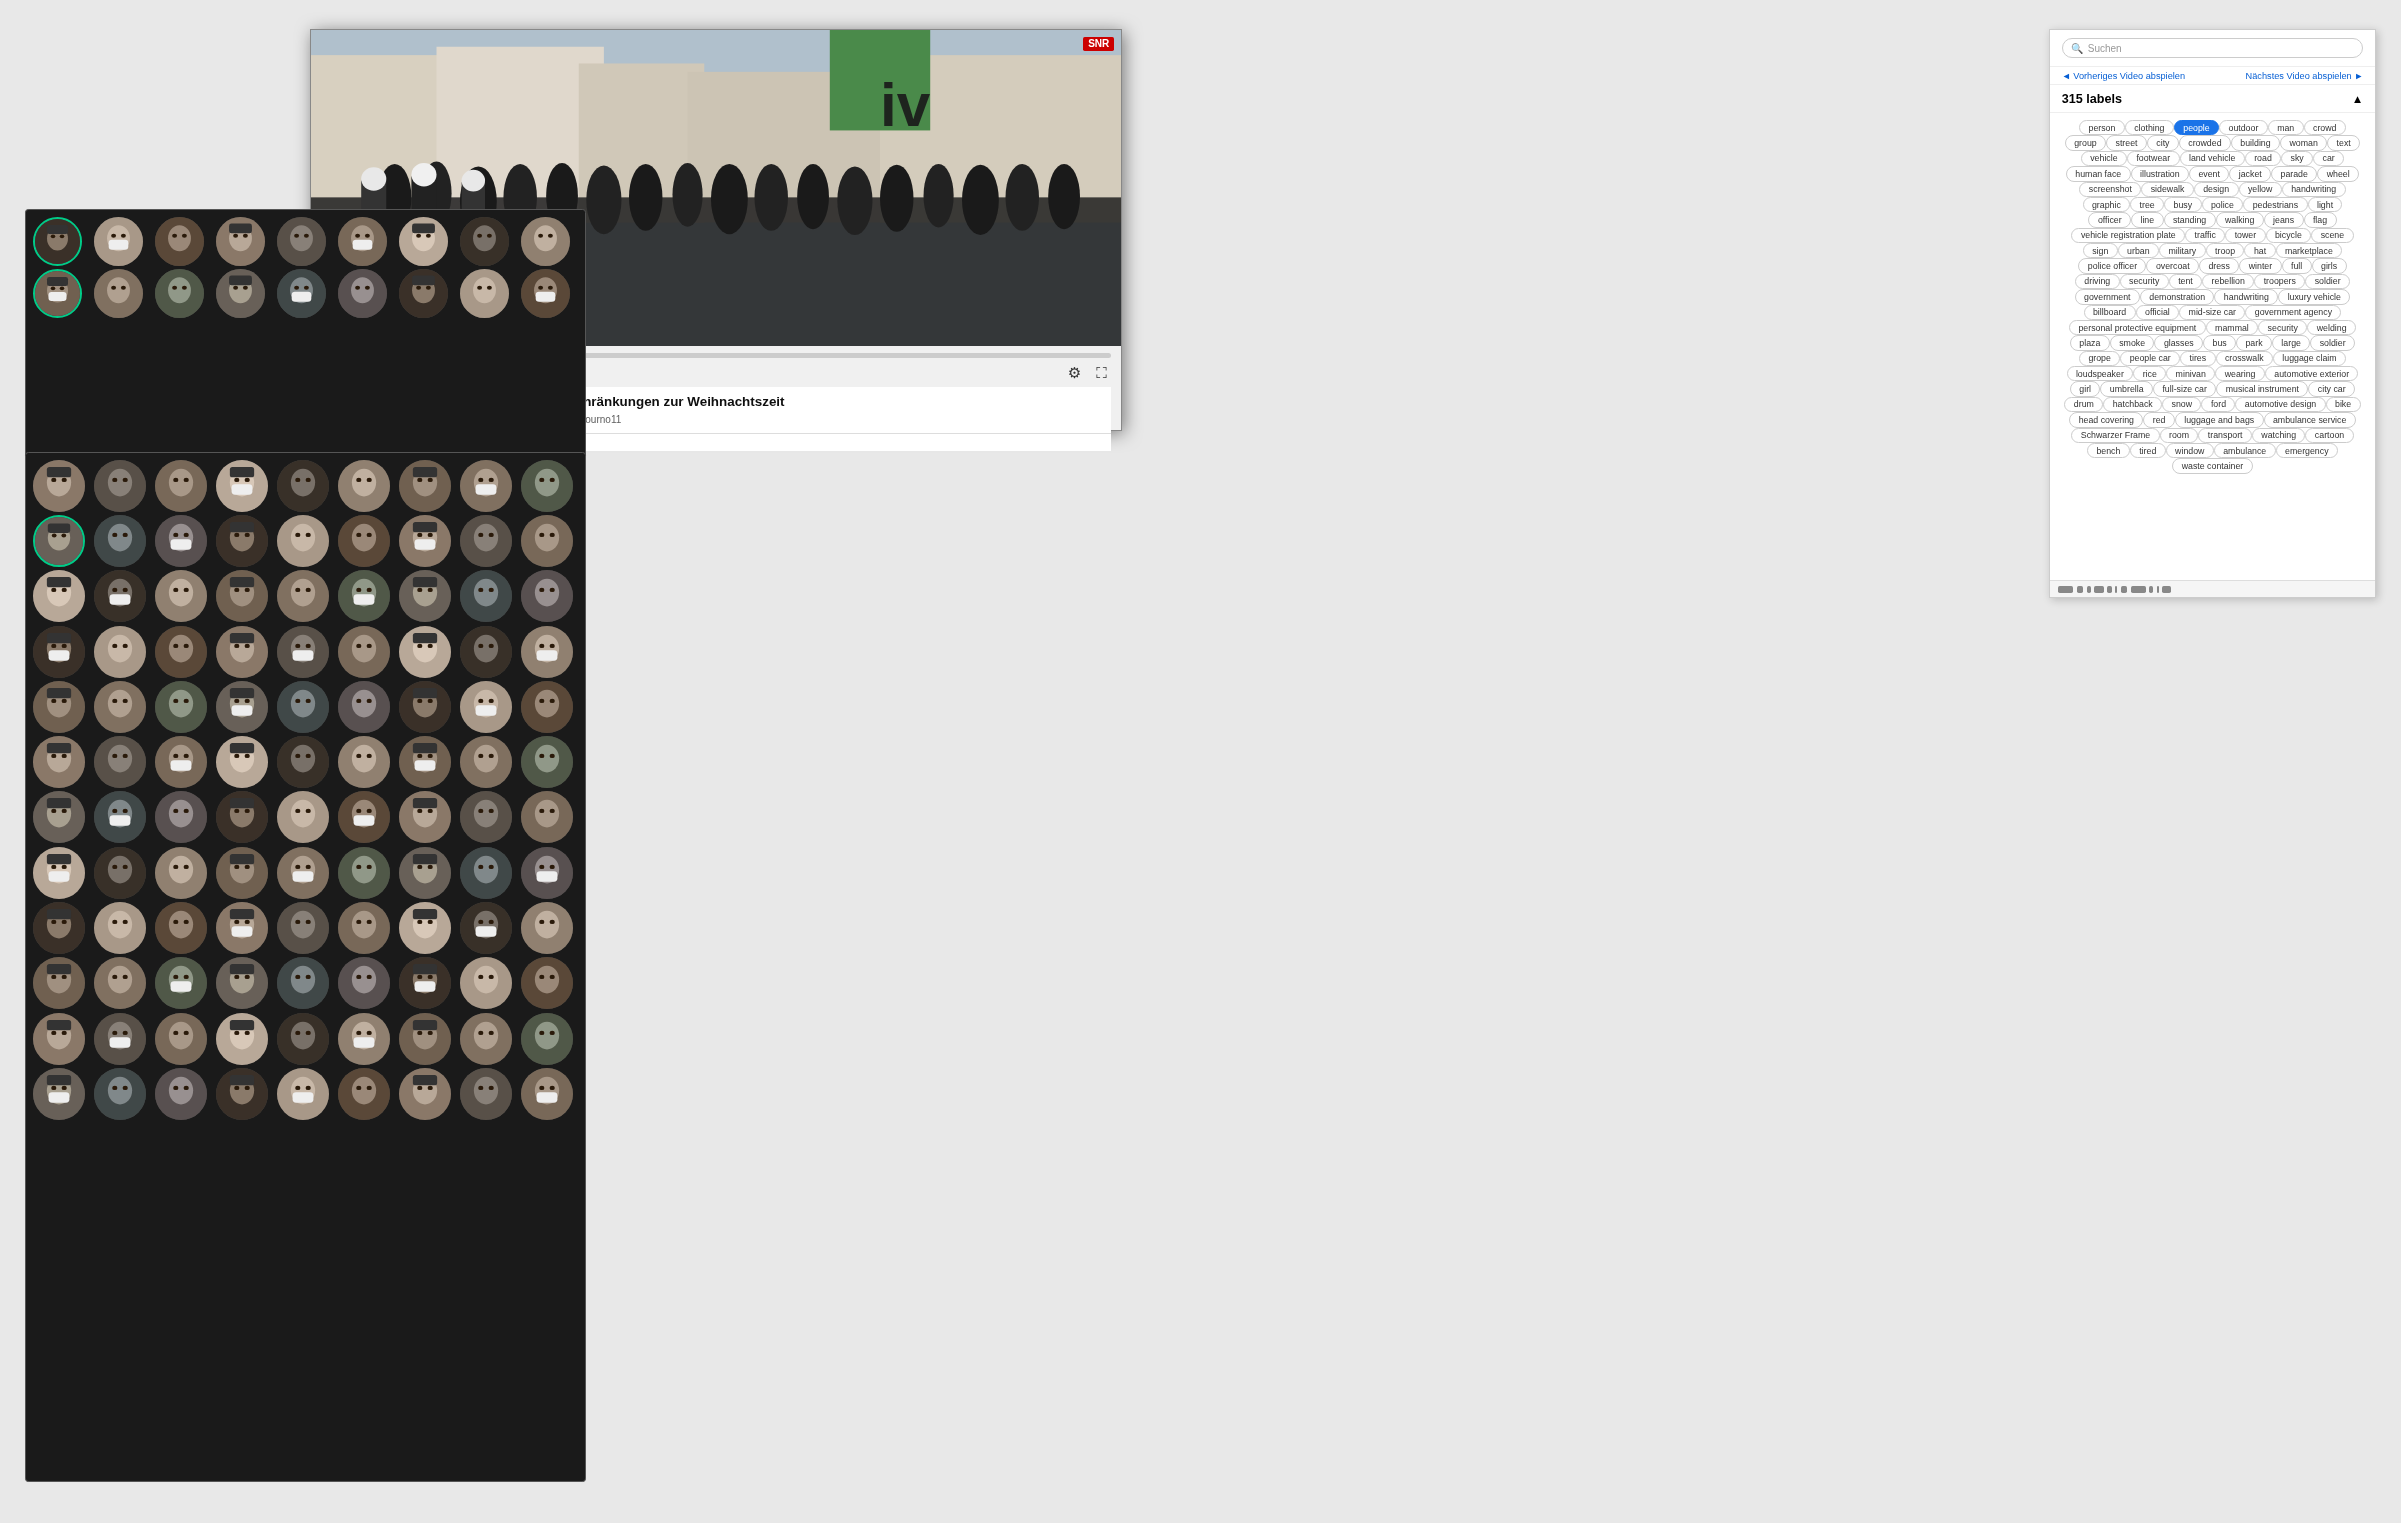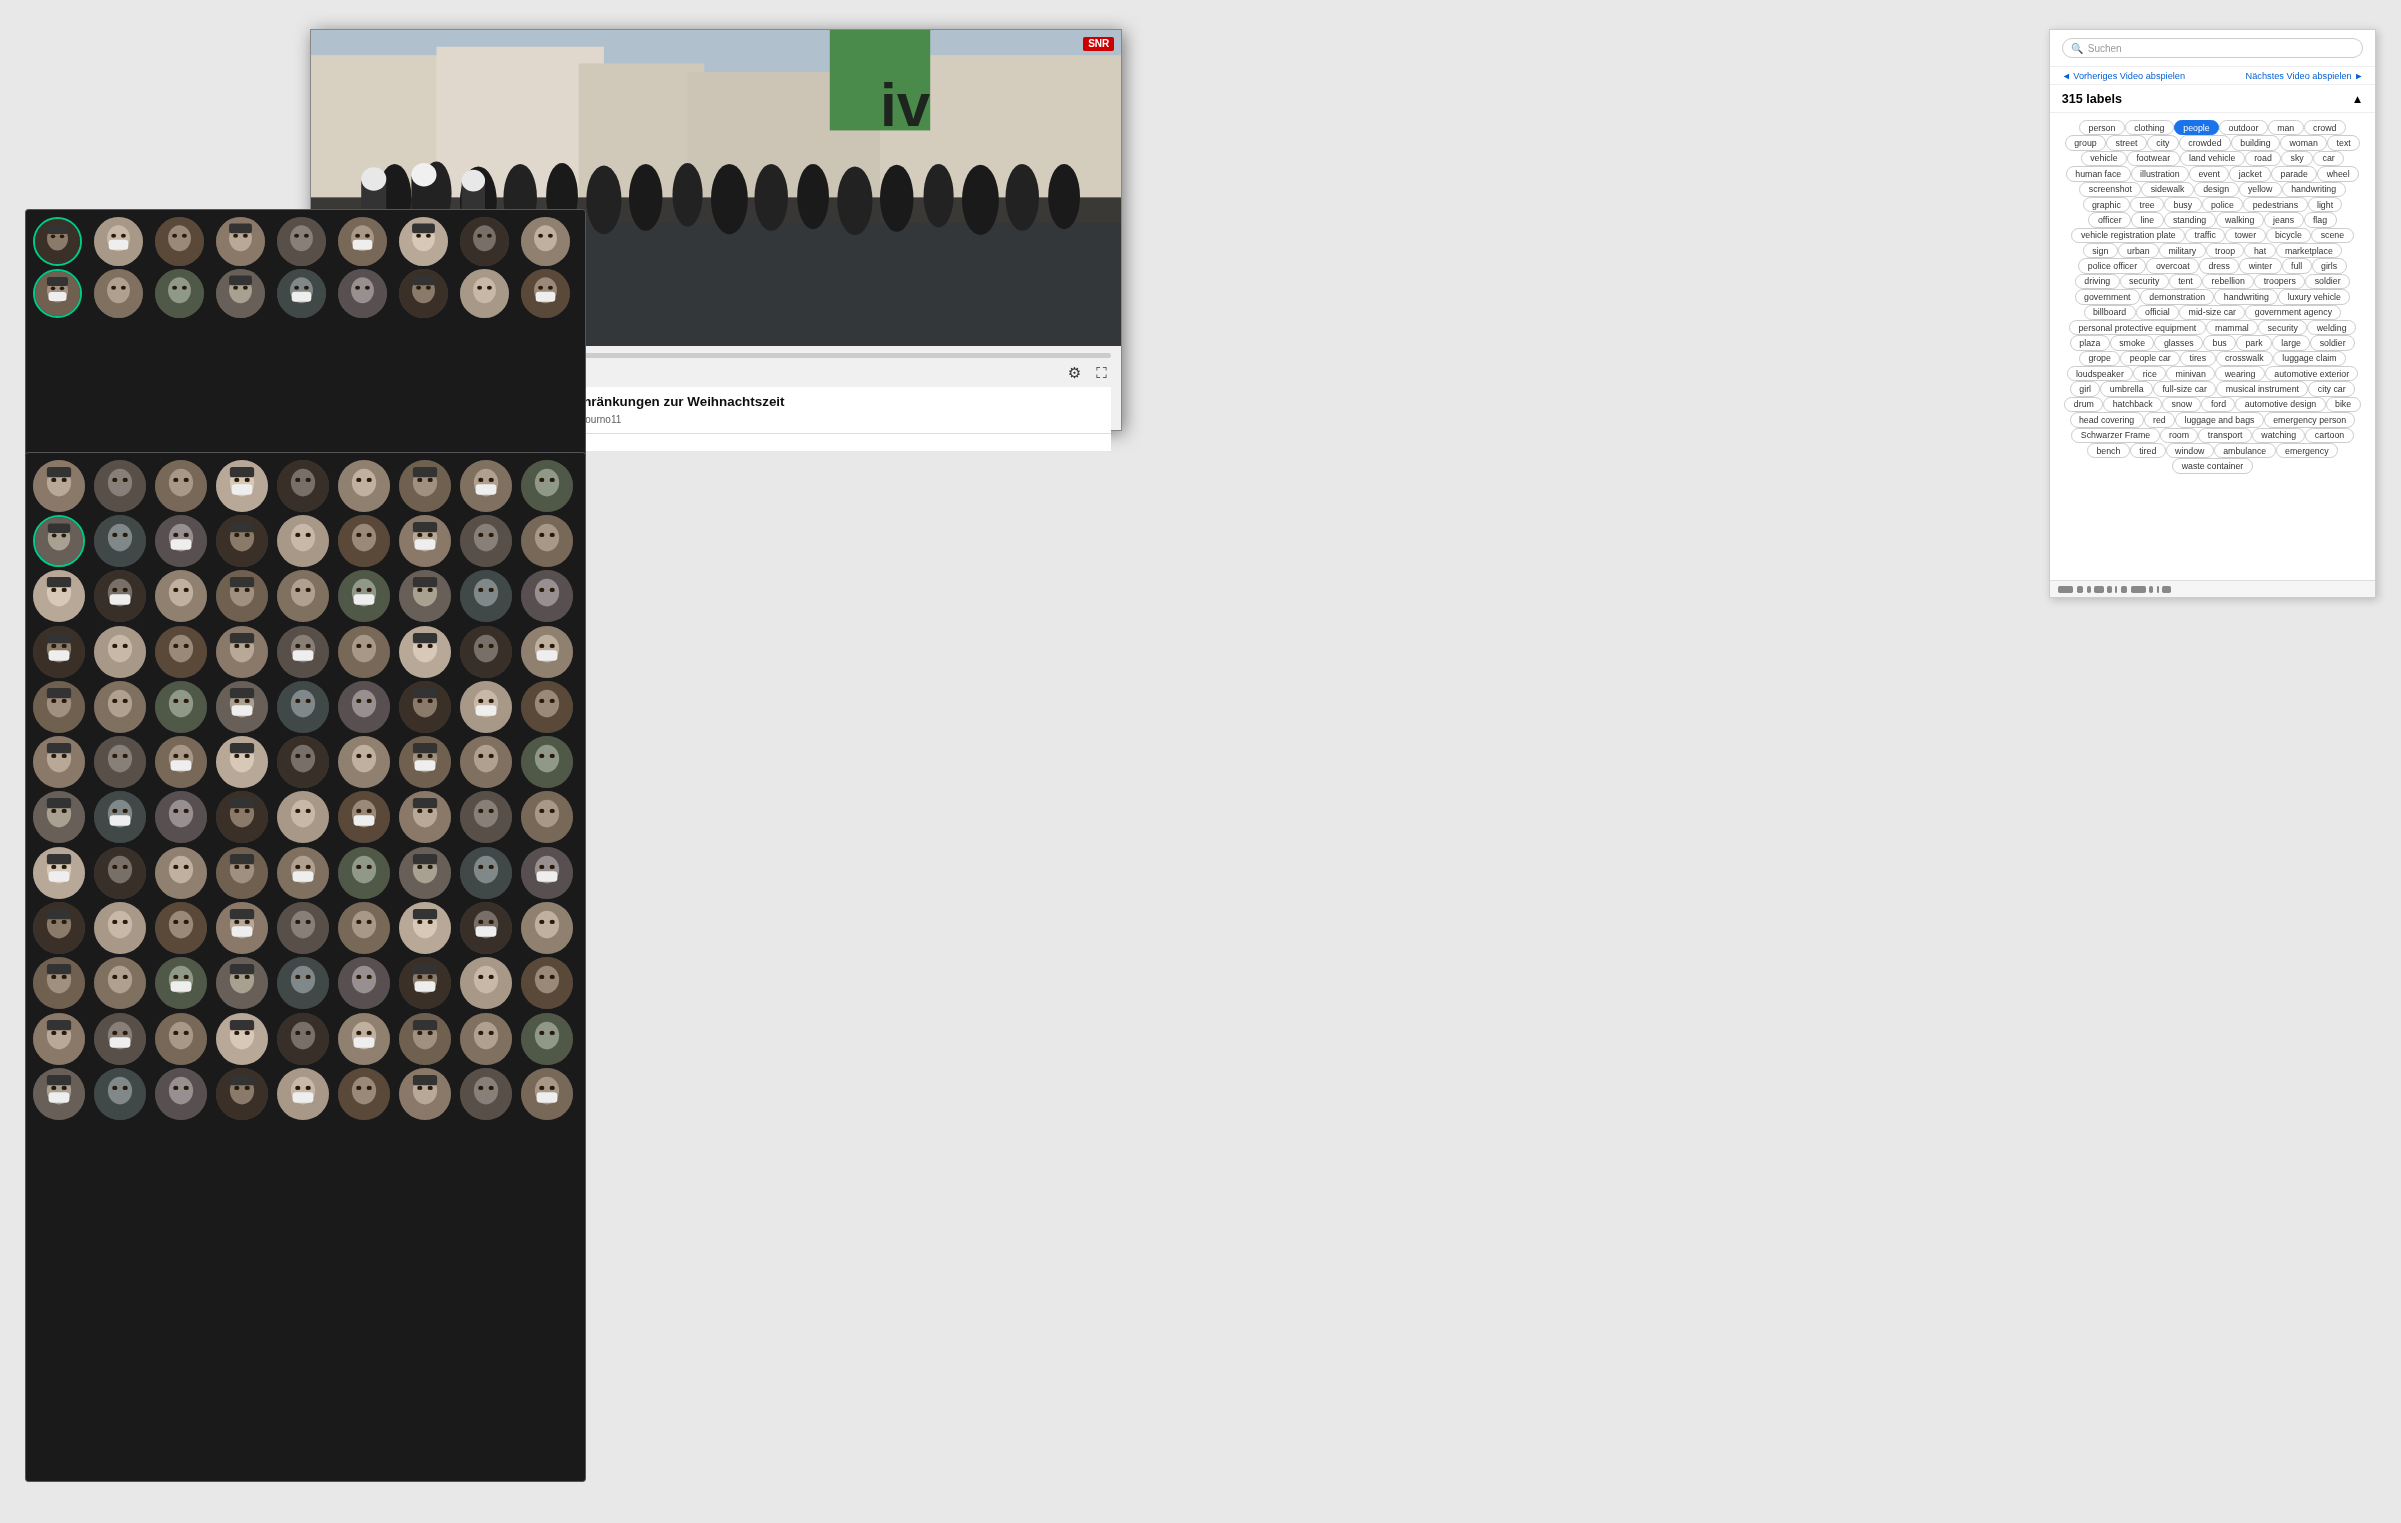--- a/index.html
+++ b/index.html
@@ -427,21 +427,21 @@
       <span class="label-tag">city car</span>
       <span class="label-tag">drum</span>
       <span class="label-tag">hatchback</span>
       <span class="label-tag">snow</span>
       <span class="label-tag">ford</span>
       <span class="label-tag">automotive design</span>
       <span class="label-tag">bike</span>
       <span class="label-tag">head covering</span>
       <span class="label-tag">red</span>
       <span class="label-tag">luggage and bags</span>
-      <span class="label-tag">emergency person</span>
+      <span class="label-tag">ambulance service</span>
       <span class="label-tag">Schwarzer Frame</span>
       <span class="label-tag">room</span>
       <span class="label-tag">transport</span>
       <span class="label-tag">watching</span>
       <span class="label-tag">cartoon</span>
       <span class="label-tag">bench</span>
       <span class="label-tag">tired</span>
       <span class="label-tag">window</span>
       <span class="label-tag">ambulance</span>
       <span class="label-tag">emergency</span>

